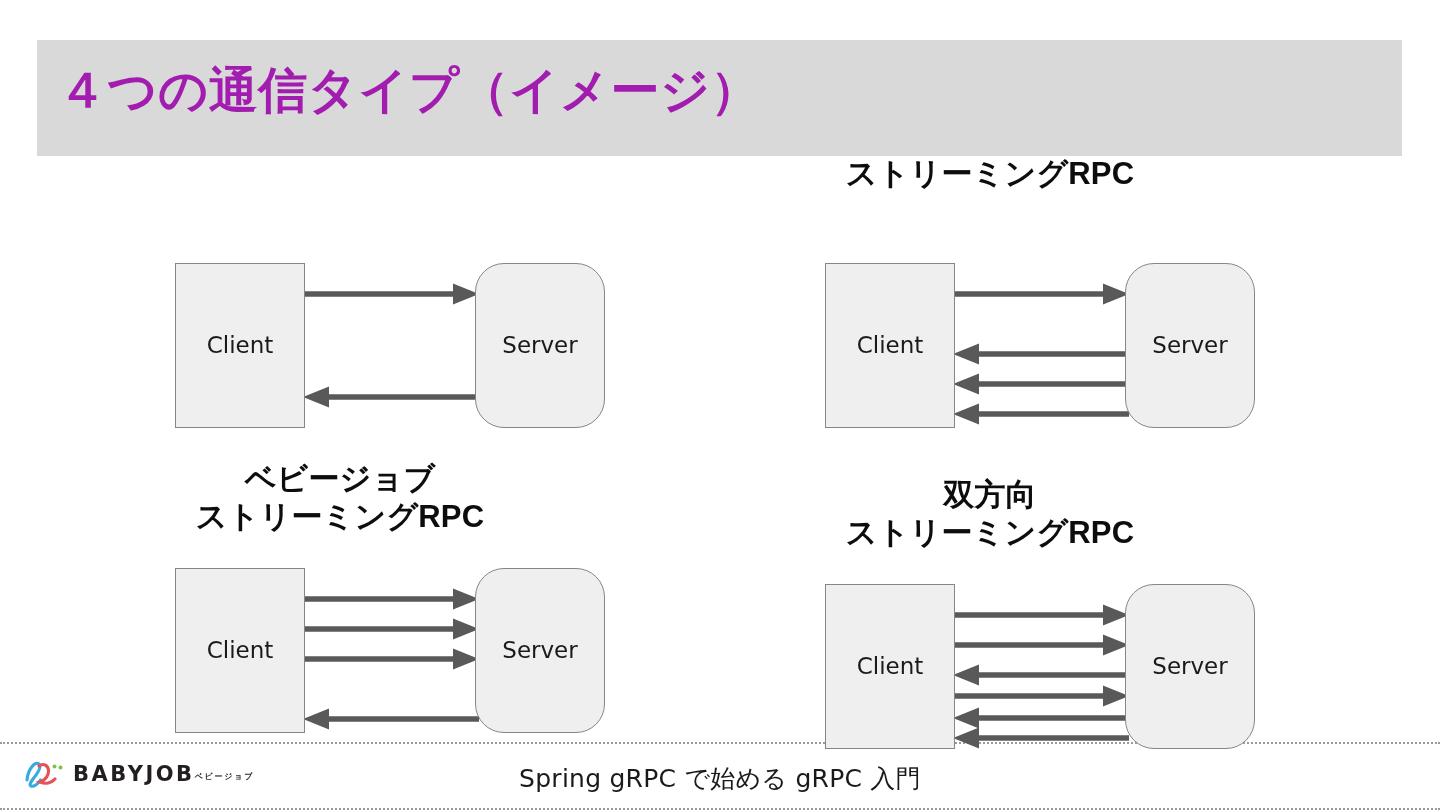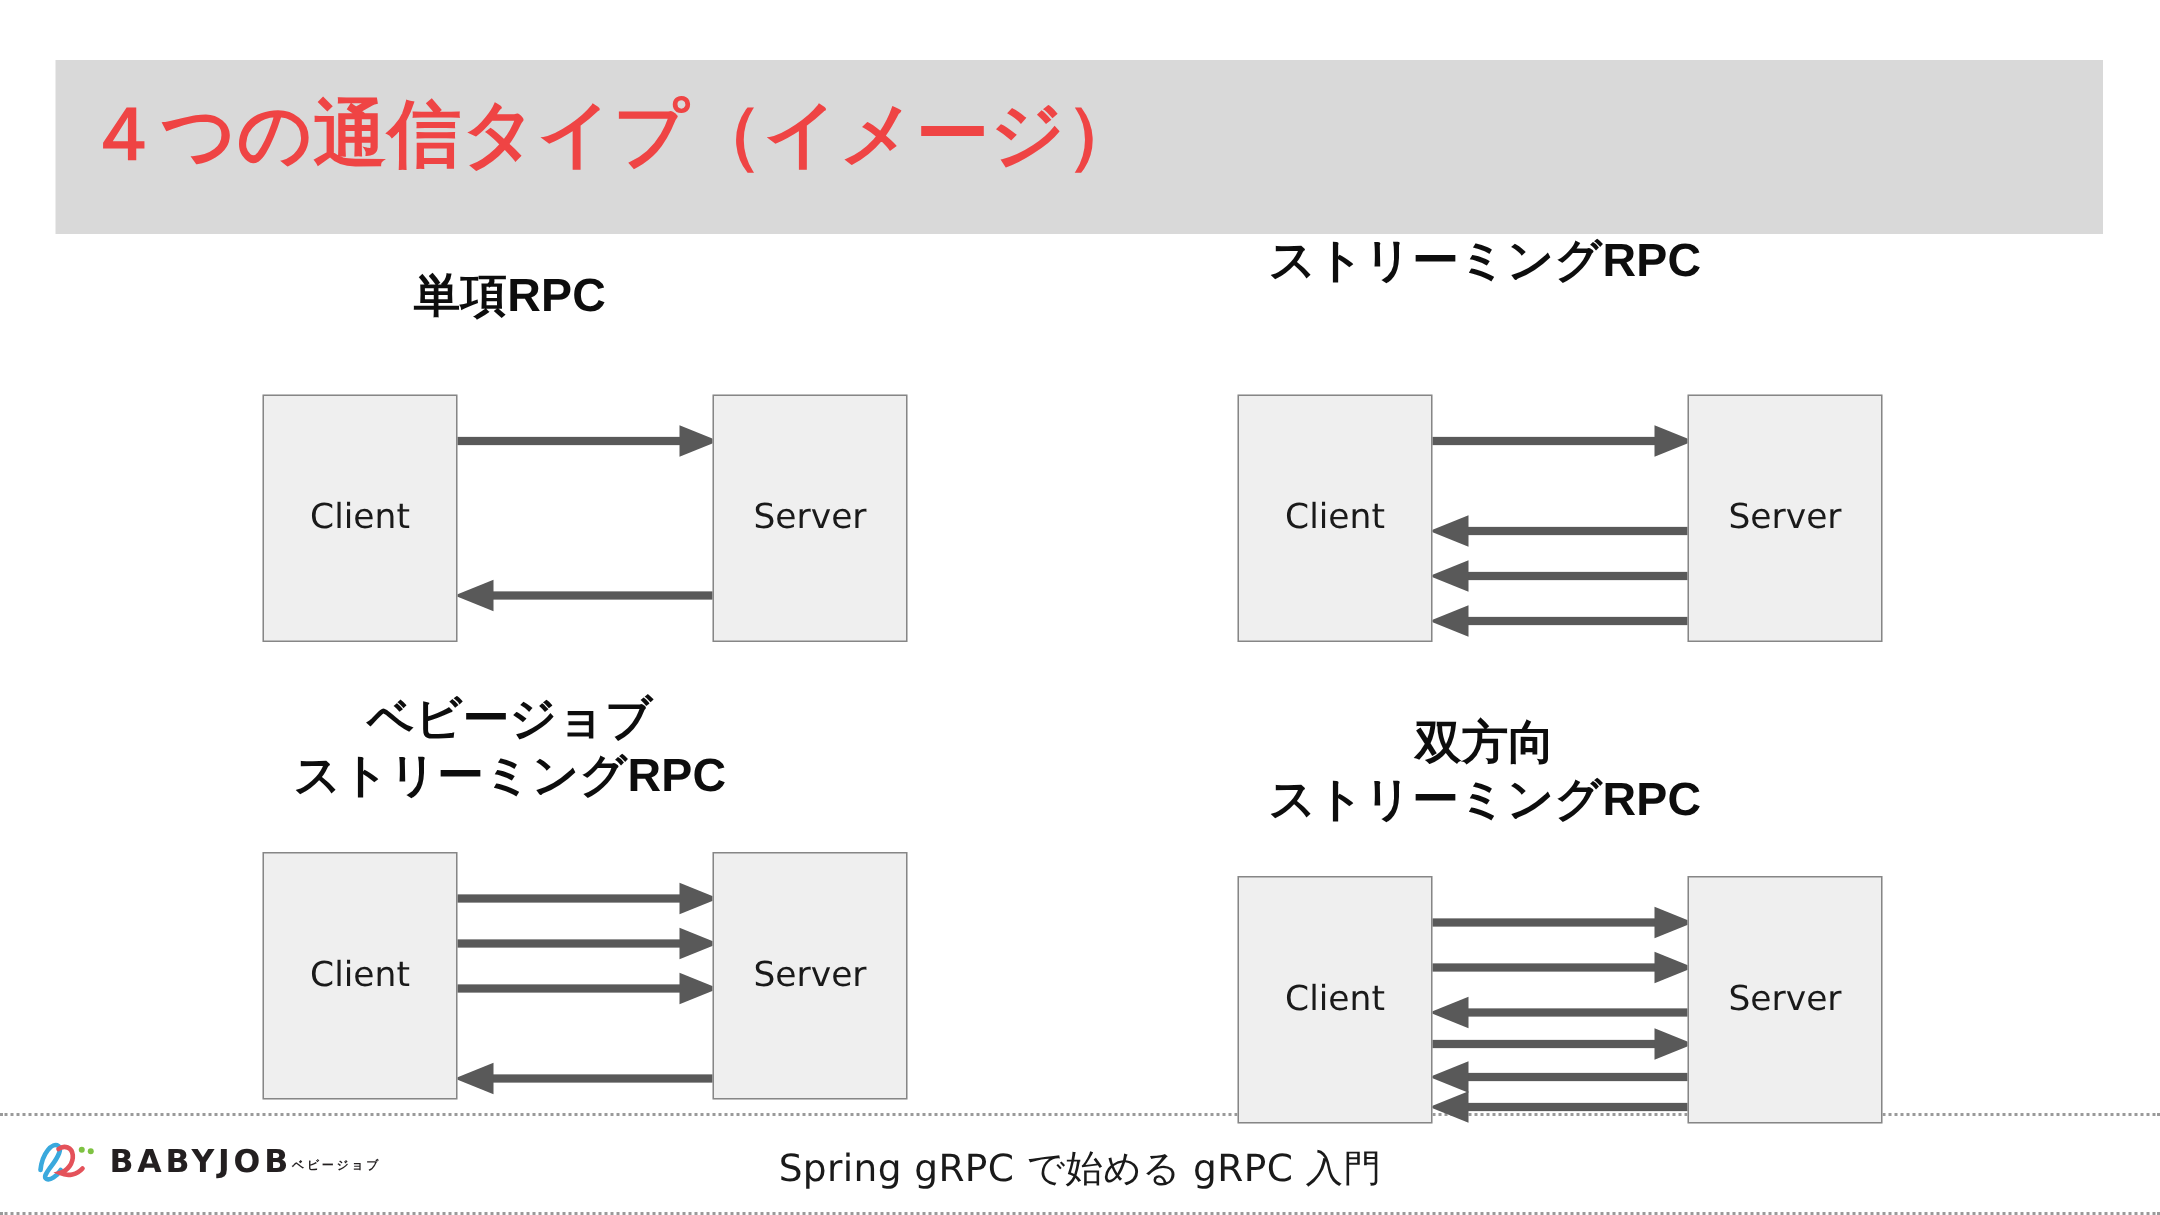--- a/index.html
+++ b/index.html
@@ -29,21 +29,21 @@
     height: 116px;
     background: #d9d9d9;
   }
   #slide-title {
     position: absolute;
     left: 58px;
     top: 62px;
     font-size: 49px;
     font-weight: 700;
     letter-spacing: 0.01em;
-    color: #ef4444;
+    color: #a21caf;
     white-space: nowrap;
     line-height: 1.15;
   }
 
   
   .panel {
     position: absolute;
     width: 640px;
     height: 290px;
   }
@@ -85,21 +85,21 @@
     height: 165px;
     background: #efefef;
     border: 1.6px solid #868686;
     box-sizing: border-box;
     display: flex;
     align-items: center;
     justify-content: center;
     z-index: 3;
   }
   .node-box.client { left: 0; }
-  .node-box.server { left: 300px; }
+  .node-box.server { left: 300px; border-radius: 29px; }
   .node-label {
     font-family: "DejaVu Sans", "Liberation Sans", sans-serif;
     font-size: 23px;
     font-weight: 400;
     color: #1a1a1a;
     line-height: 1;
   }
 
   
   .arrows {
@@ -169,23 +169,20 @@
 </style>
 </head>
 <body>
 
 <div id="slide">
 
   <div id="title-band"></div>
   <div id="slide-title">４つの通信タイプ（イメージ）</div>
 
   <div class="panel" id="panel-unary">
-    <div class="panel-title">
-      <span class="ln">単項RPC</span>
-    </div>
     <div class="diagram">
       <div class="node-box client">
         <span class="node-label">Client</span>
       </div>
       <div class="arrows">
         <svg viewBox="0 0 176 165" preserveAspectRatio="none">
             <g>
               <rect x="0" y="28.25" width="154" height="5.5" fill="#595959"></rect>
               <polygon points="150,20.5 176,31 150,41.5" fill="#595959"></polygon>
             </g>

